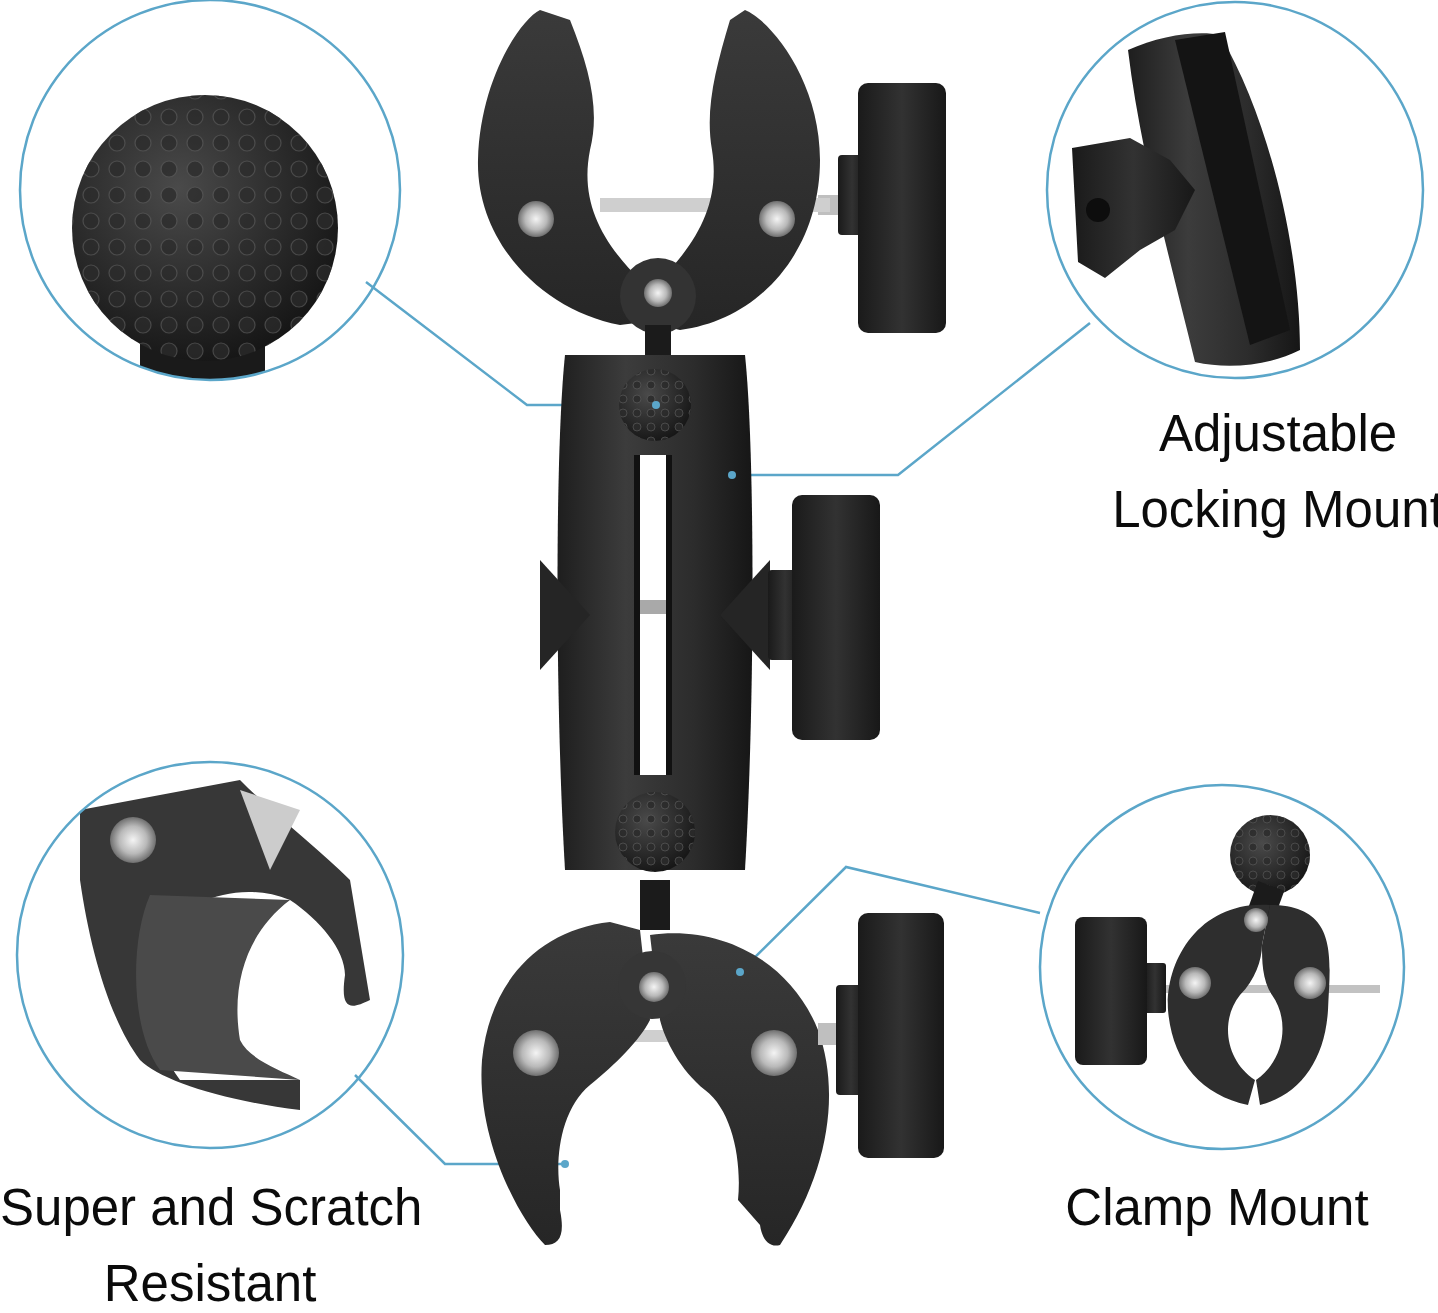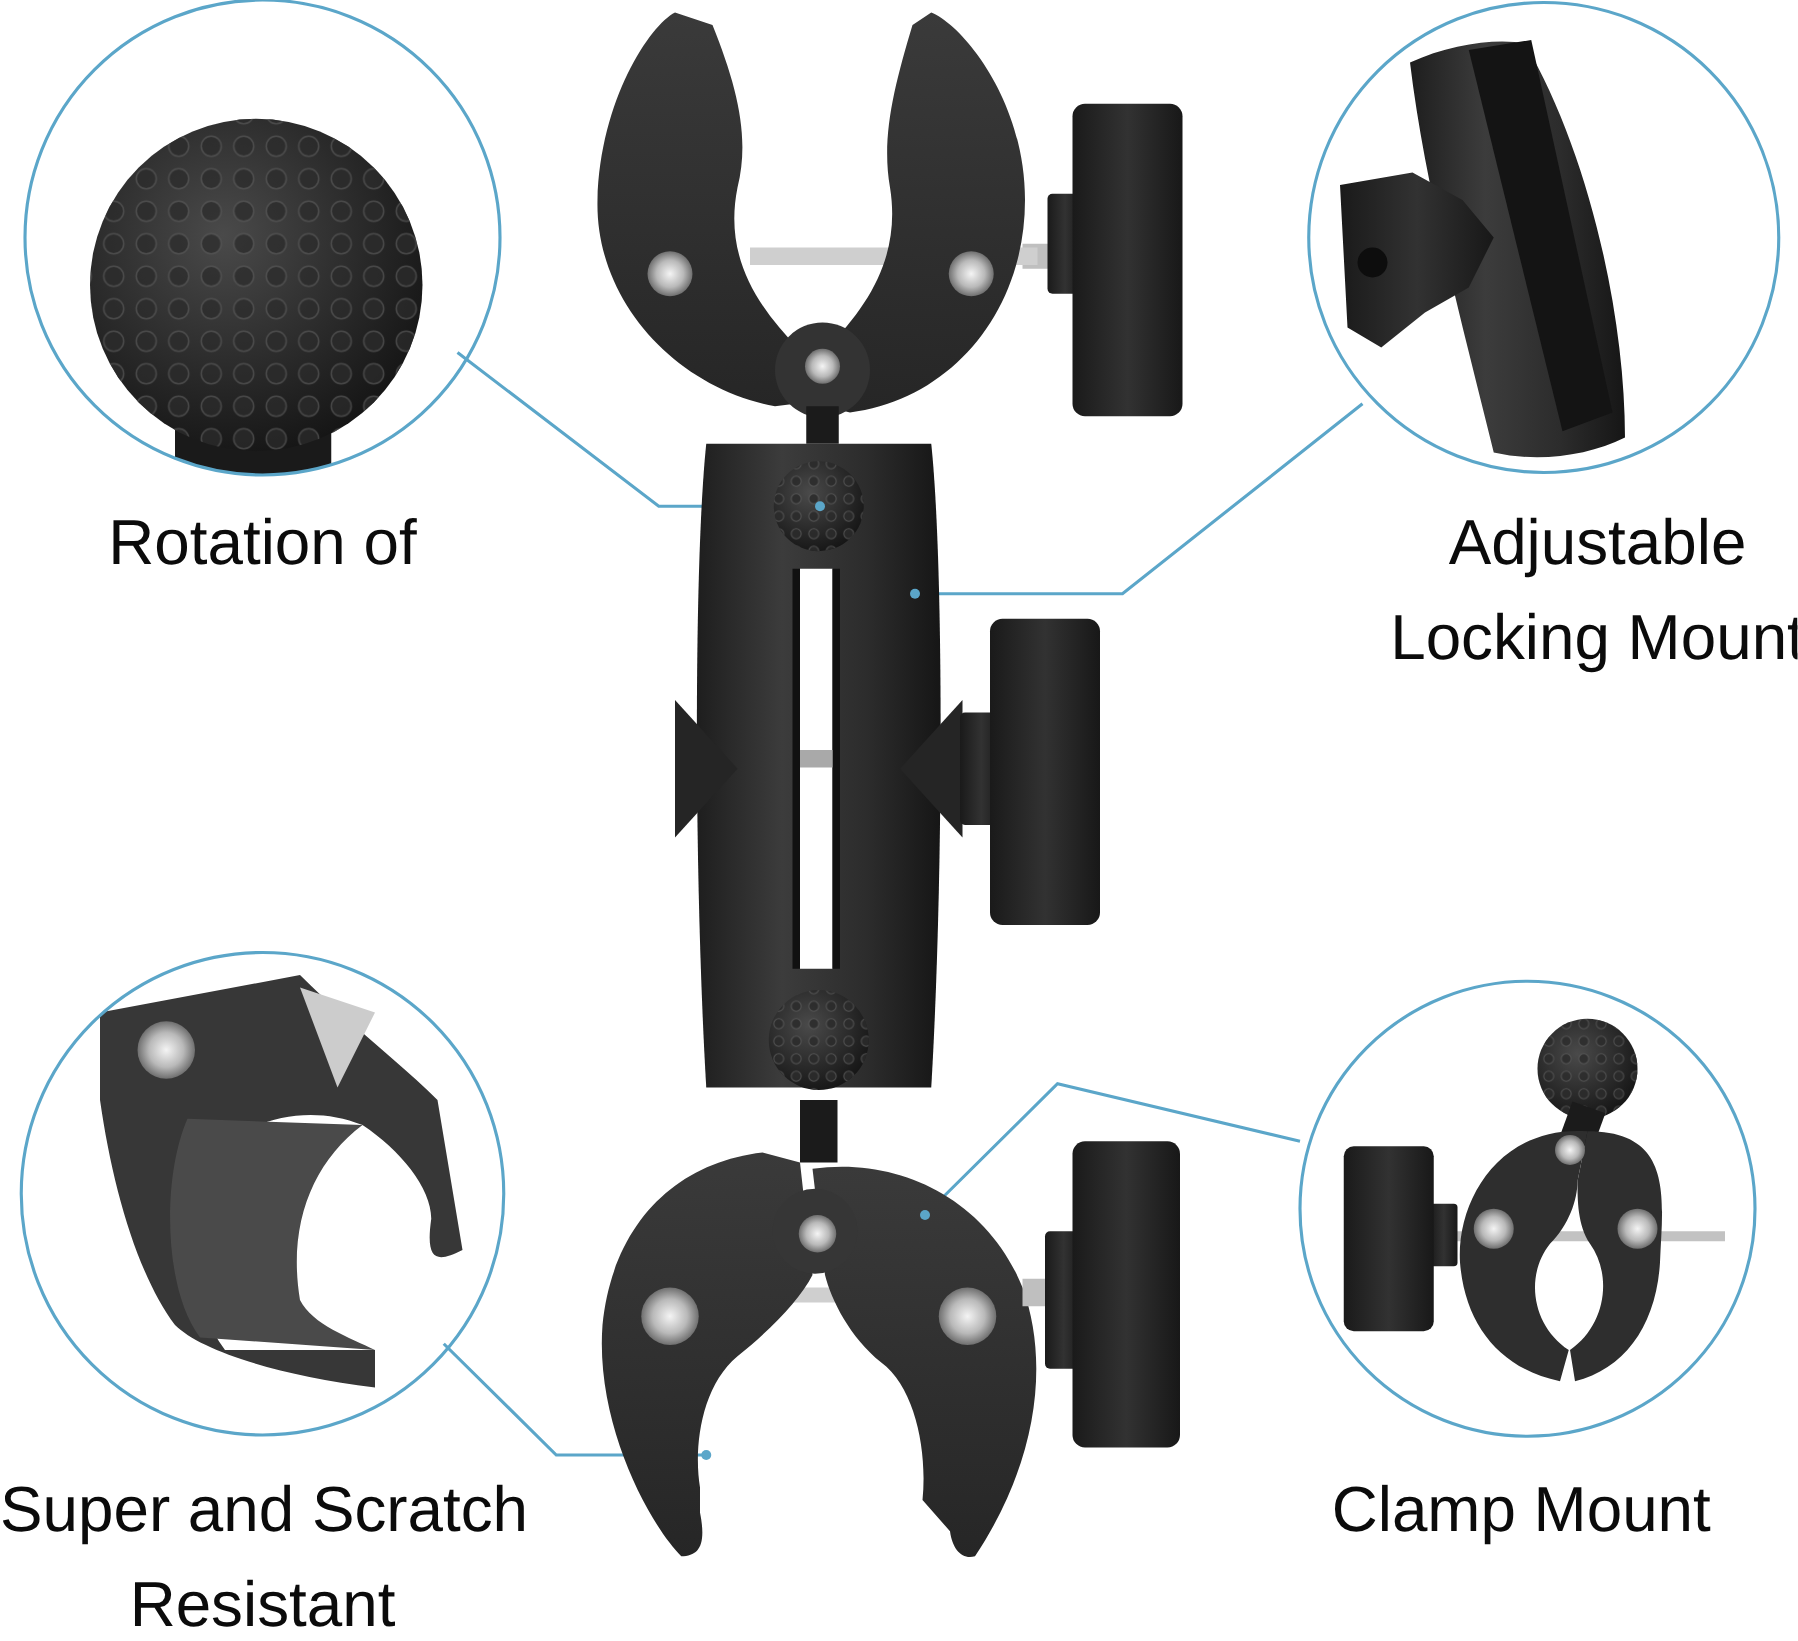--- a/index.html
+++ b/index.html
@@ -175,21 +175,20 @@
   <g fill="#5ba6c9">
     <circle cx="656" cy="405" r="4"></circle>
     <circle cx="732" cy="475" r="4"></circle>
     <circle cx="565" cy="1164" r="4"></circle>
     <circle cx="740" cy="972" r="4"></circle>
   </g>
 </svg>
 </div>
 
 <div class="label" id="lbl-tl">
-  <span>Rotation of</span>
 </div>
 <div class="label" id="lbl-tr">
   <span>Adjustable</span>
   <span>Locking Mount</span>
 </div>
 <div class="label" id="lbl-bl">
   <span>Super and Scratch</span>
   <span>Resistant</span>
 </div>
 <div class="label" id="lbl-br">

